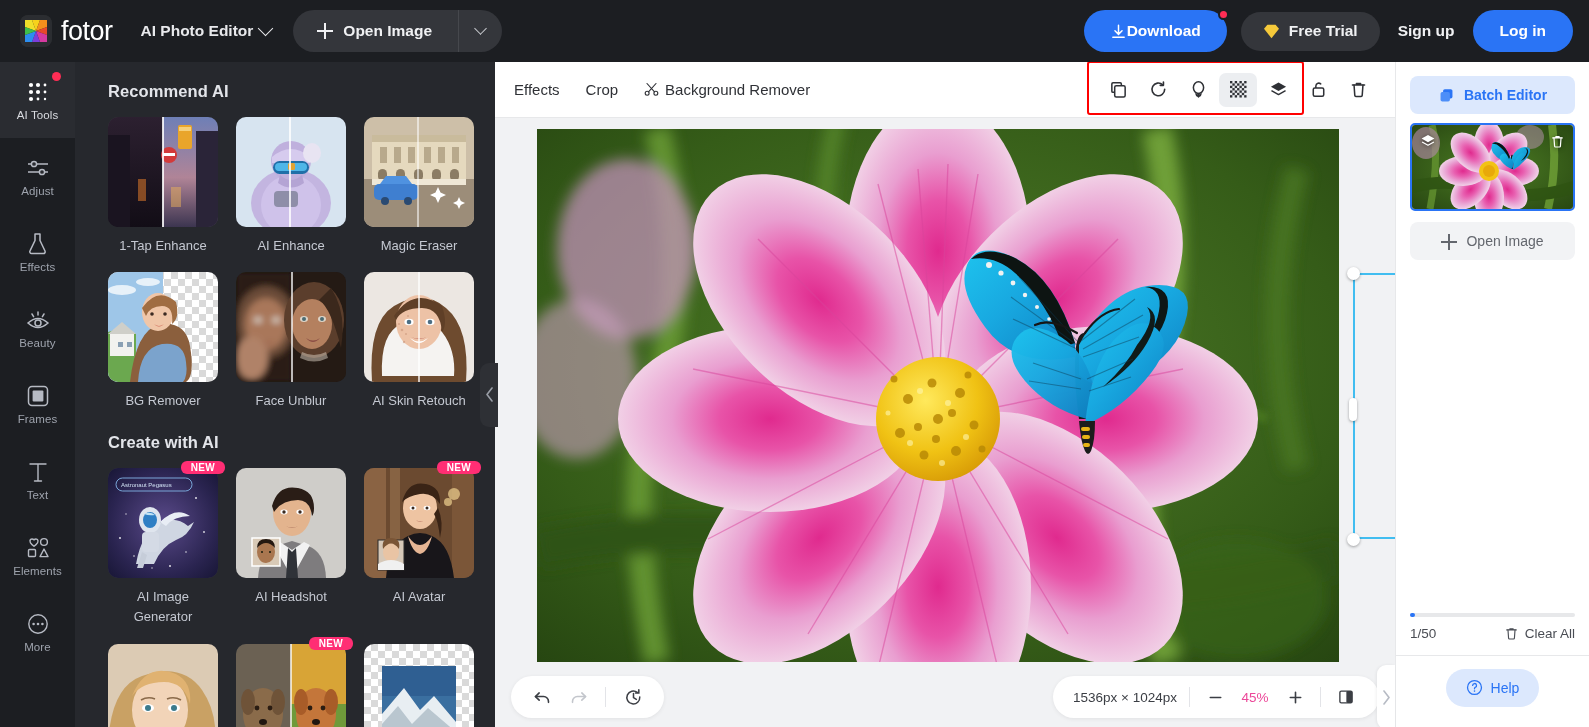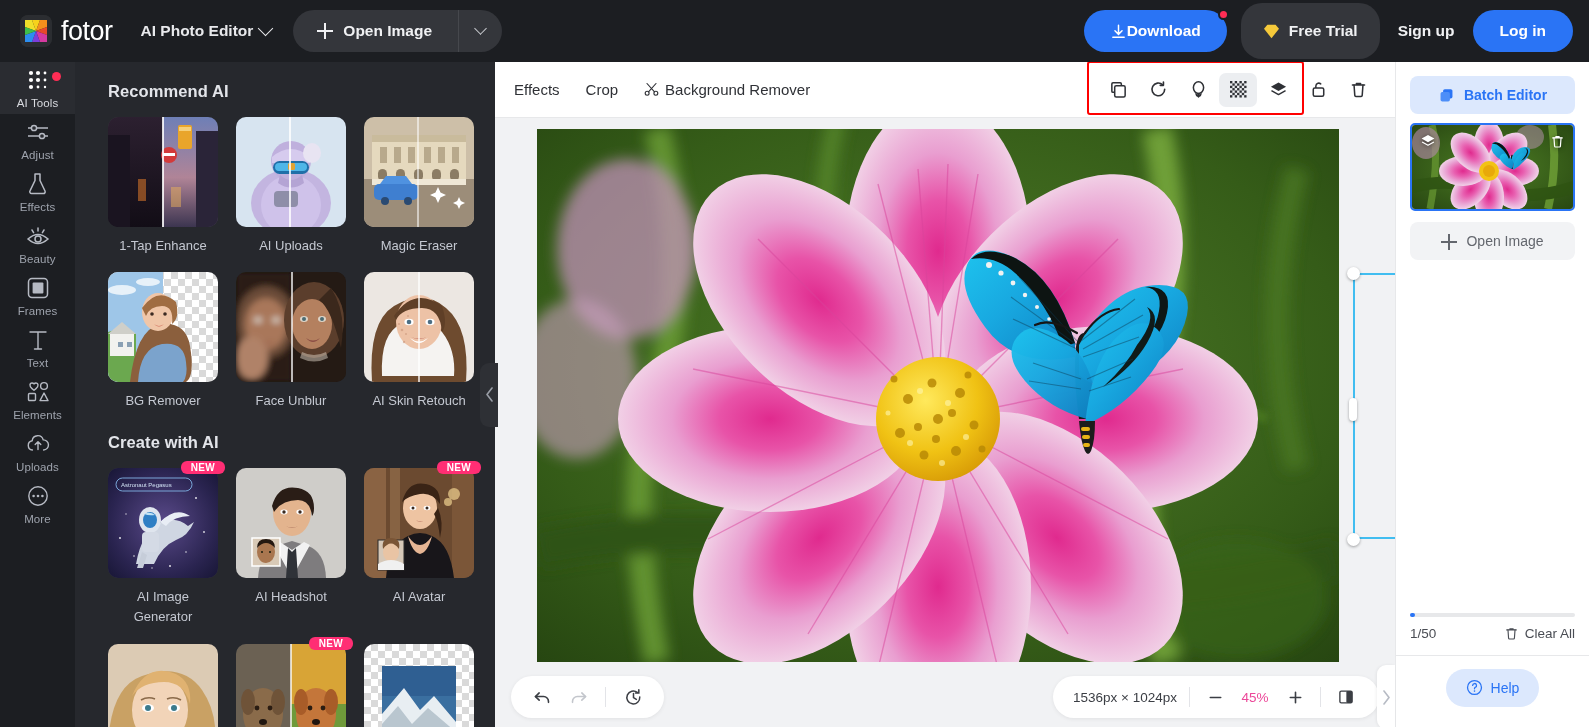--- a/index.html
+++ b/index.html
@@ -45,36 +45,36 @@
     border-left:1px solid #46484d; color:#c9cbd0; cursor:pointer; }
 
   .header-right { margin-left:auto; display:flex; align-items:center; gap:14px; }
   .btn-download {
     position:relative; display:flex; align-items:center; height:42px; padding:0 26px;
     background:#2a74f5; border-radius:21px; font-size:15.5px; font-weight:700; color:#fff; cursor:pointer;
   }
   .dl-dot { position:absolute; right:-2px; top:-1px; width:11px; height:11px; border-radius:50%;
     background:#ff2d55; border:2px solid #1c1e22; }
   .btn-freetrial {
-    display:flex; align-items:center; gap:9px; height:56px; padding:0 22px;
+    display:flex; align-items:center; gap:9px; height:39px; padding:0 22px;
     background:#34363b; border-radius:21px; font-size:15.5px; font-weight:700; color:#f0f1f3; cursor:pointer;
   }
   .btn-signup { font-size:15.5px; font-weight:700; color:#f0f1f3; cursor:pointer; padding:0 4px; }
   .btn-login {
     display:flex; align-items:center; justify-content:center; height:42px; padding:0 27px;
     background:#2a74f5; border-radius:21px; font-size:15.5px; font-weight:700; color:#fff; cursor:pointer;
   }
 
   
   .body-row { flex:1; display:flex; min-height:0; position:relative; }
 
   
   .rail { width:75px; flex:0 0 75px; background:#1c1e22; padding-top:0; }
   .rail-item {
-    position:relative; height:52px; display:flex; flex-direction:column;
+    position:relative; height:76px; display:flex; flex-direction:column;
     align-items:center; justify-content:center; gap:5px; cursor:pointer; color:#9ea3ad;
   }
   .rail-item.active { background:#2a2c31; }
   .rail-item.active .rail-label { color:#d9dbe0; }
   .rail-item.active .rail-ic { color:#fff; }
   .rail-ic { color:#b6bac3; display:flex; align-items:center; justify-content:center; height:24px; }
   .rail-label { font-size:11.5px; color:#9ea3ad; letter-spacing:.1px; }
   .rail-dot { position:absolute; right:14px; top:10px; width:9px; height:9px; border-radius:50%; background:#ff2d55; }
 
   
@@ -321,29 +321,20 @@
           <svg width="24" height="22" viewBox="0 0 24 22" fill="none" stroke="currentColor" stroke-width="1.4" stroke-linejoin="round">
             <path d="M6 7.6 C3 5.2 3.6 2 6 2 C7.3 2 8 2.9 8 2.9 C8 2.9 8.7 2 10 2 C12.4 2 13 5.2 10 7.6 L8 9.2Z"></path>
             <circle cx="18" cy="5" r="3.4"></circle>
             <rect x="2.5" y="12.5" width="7" height="7" rx="1"></rect>
             <path d="M18 12 L22 19.6 H14Z"></path>
           </svg>
         </span>
         <span class="rail-label">Elements</span>
       </div>
 
-      <div class="rail-item">
-        <span class="rail-ic">
-          <svg width="24" height="21" viewBox="0 0 24 21" fill="none" stroke="currentColor" stroke-width="1.4" stroke-linecap="round" stroke-linejoin="round">
-            <path d="M6.4 17 A4.7 4.7 0 0 1 6.2 7.7 A5.6 5.6 0 0 1 17.2 6.9 A4.4 4.4 0 0 1 17.6 17"></path>
-            <path d="M12 16.5V9M9.2 11.6L12 8.8l2.8 2.8"></path>
-          </svg>
-        </span>
-        <span class="rail-label">Uploads</span>
-      </div>
 
       <div class="rail-item">
         <span class="rail-ic">
           <svg width="22" height="22" viewBox="0 0 22 22" fill="none" stroke="currentColor" stroke-width="1.4">
             <circle cx="11" cy="11" r="9.2"></circle>
             <circle cx="6.6" cy="11" r="1.3" fill="currentColor" stroke="none"></circle>
             <circle cx="11" cy="11" r="1.3" fill="currentColor" stroke="none"></circle>
             <circle cx="15.4" cy="11" r="1.3" fill="currentColor" stroke="none"></circle>
           </svg>
         </span>
@@ -396,21 +387,21 @@
               <path d="M36 40 q19 -16 38 0 v6 H36Z" fill="#d6cbee"></path>
               <rect x="37" y="44" width="36" height="13" rx="6.5" fill="#1f6fa8"></rect>
               <rect x="39" y="46" width="32" height="8" rx="4" fill="#4fb6e8"></rect>
               <rect x="52" y="46" width="7" height="7" rx="1.5" fill="#e0a232"></rect>
               <path d="M44 58 q11 10 22 0 l2 8 q-13 9 -26 0Z" fill="#b4a4d4"></path>
               <ellipse cx="76" cy="36" rx="9" ry="10" fill="#e8e4f2"></ellipse>
               <rect x="38" y="74" width="24" height="16" rx="4" fill="#8e8ea8"></rect>
               <rect x="53" y="0" width="2" height="110" fill="#fff" opacity=".8"></rect>
             </svg>
           </div>
-          <div class="card-label">AI Uploads</div>
+          <div class="card-label">AI Enhance</div>
         </div>
 
         <div class="card">
           <div class="card-thumb">
             <svg viewBox="0 0 110 110" class="fill">
               <rect width="110" height="110" fill="#cdbfa8"></rect>
               <rect y="62" width="110" height="48" fill="#9c8d79"></rect>
               <rect x="8" y="18" width="94" height="46" fill="#e5d9be"></rect>
               <rect x="8" y="18" width="94" height="7" fill="#c9bb9c"></rect>
               <g fill="#b8a98c">

